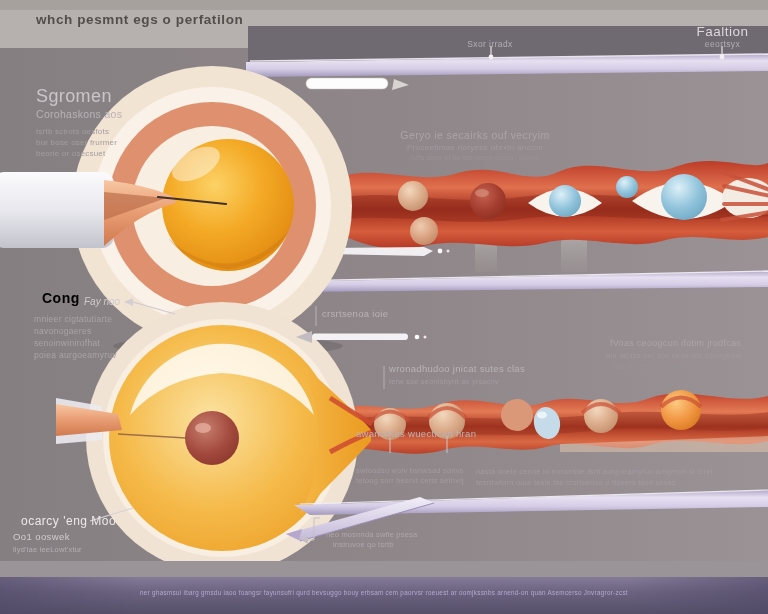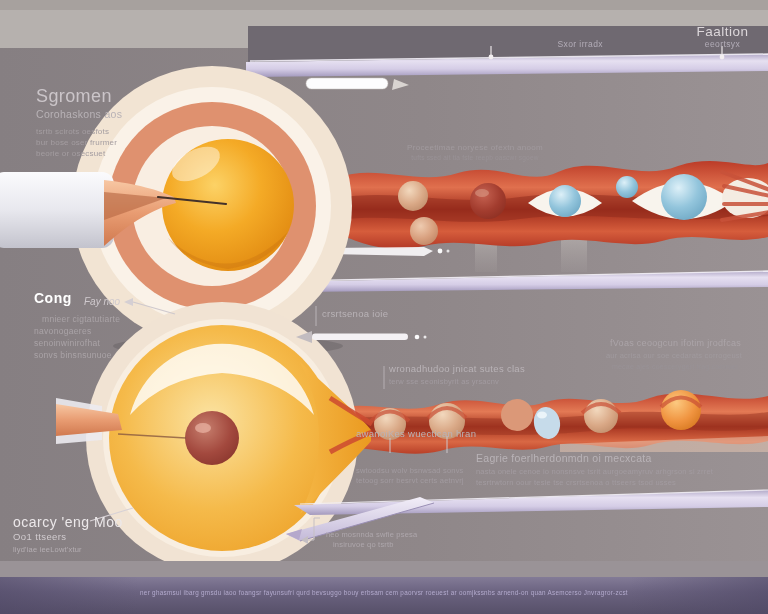--- a/index.html
+++ b/index.html
@@ -9,28 +9,28 @@
   .txt{position:absolute;white-space:nowrap;pointer-events:none;}
   .ttl{font-size:13.5px;font-weight:700;color:#534e4b;letter-spacing:.6px;}
   .hdr-main{font-size:13.5px;color:#dcd7da;letter-spacing:.5px;text-align:center;}
   .hdr-sub{font-size:8.5px;color:#b3adb8;text-align:center;letter-spacing:.4px;}
   .blk-h{font-size:18px;color:#cbc5c9;letter-spacing:.4px;}
   .blk-s{font-size:10.5px;color:#b8b2b6;letter-spacing:.3px;}
   .blk-l{font-size:8px;color:#a49da1;line-height:11px;letter-spacing:.2px;}
   .cap1{font-size:10.5px;color:#aba4a8;letter-spacing:.4px;text-align:center;}
   .cap2{font-size:8px;color:#a19a9e;letter-spacing:.3px;text-align:center;}
   .cap3{font-size:6.5px;color:#999296;letter-spacing:.2px;text-align:center;}
-  .cong-h{font-size:14px;font-weight:700;color:#ffffff;letter-spacing:.5px;}
+  .cong-h{font-size:14px;font-weight:700;color:#000000;letter-spacing:.5px;margin-left:8px;}
   .cong-l{font-size:8.5px;color:#aaa3a7;line-height:12px;letter-spacing:.3px;}
   .lab{font-size:9.5px;color:#b9b3b7;letter-spacing:.3px;}
   .lab-sm{font-size:7.5px;color:#a29ba0;line-height:10px;letter-spacing:.2px;}
   .rcap1{font-size:9px;color:#aba4a8;letter-spacing:.3px;}
   .rcap2{font-size:7.5px;color:#a09a9e;letter-spacing:.2px;}
   .rcap3{font-size:7px;color:#989296;letter-spacing:.2px;}
-  .fl1{font-size:14px;color:#ece8ea;letter-spacing:.5px;}
+  .fl1{font-size:12px;color:#ece8ea;letter-spacing:.5px;margin-left:8px;}
   .fl2{font-size:9.5px;color:#d2ccd0;letter-spacing:.4px;}
   .fl3{font-size:7.5px;color:#b5aeb3;letter-spacing:.2px;}
   .fc1{font-size:12.5px;color:#d7d1d5;letter-spacing:.4px;}
   .fc2{font-size:7.5px;color:#aea7ac;line-height:10px;letter-spacing:.2px;}
   .strip{font-size:6.3px;color:#b4abce;letter-spacing:.3px;text-align:center;width:768px;}
   .ital{font-style:italic;font-size:10px;color:#d0cace;}
 </style>
 </head>
 <body>
 
@@ -269,60 +269,61 @@
     <polygon points="124,302 133,298 133,306" fill="#d5cfd3"></polygon>
     <line x1="133" y1="302" x2="175" y2="314" stroke="#cfc9cd" stroke-width="1.2"></line>
   </g>
   <line x1="90" y1="521" x2="133" y2="508" stroke="#d8d2d6" stroke-width="1.2"></line>
   <g>
     <polyline points="320,518 314,518 314,540 307,540" stroke="#c5bfc3" stroke-width="1" fill="none"></polyline>
     <polygon points="301,540 308,536 308,544" fill="#c5bfc3"></polygon>
   </g>
 </svg>
 
-
-<div class="txt hdr-sub" style="left:423px;top:39px;width:180px;text-align:right;">Sxor irradx</div>
+<div class="txt ttl" style="left:36px;top:12px;">whch pesmnt egs o perfatilon</div>
+
+<div class="txt hdr-sub" style="left:400px;top:39px;width:180px;">Sxor irradx</div>
 <div class="txt hdr-main" style="left:660px;top:24px;width:125px;">Faaltion</div>
 <div class="txt hdr-sub" style="left:660px;top:39px;width:125px;">eeortsyx</div>
 
 <div class="txt blk-h" style="left:36px;top:86px;">Sgromen</div>
 <div class="txt blk-s" style="left:36px;top:108px;">Corohaskons aos</div>
 <div class="txt blk-l" style="left:36px;top:126px;">tsrtb scirots oesfots</div>
 <div class="txt blk-l" style="left:36px;top:137px;">bur bose oser frurmer</div>
 <div class="txt blk-l" style="left:36px;top:148px;">beorie or osecsuet</div>
 
+<div class="txt cap1" style="left:330px;top:129px;width:290px;">Geryo ie secairks ouf vecryim</div>
 <div class="txt cap2" style="left:330px;top:143px;width:290px;">Proceetimae noryese ofextn anoom</div>
 <div class="txt cap3" style="left:330px;top:154px;width:290px;">tufts ssed ait tia fste reepb oascwr sgoew</div>
 
 <div class="txt cong-h" style="left:34px;top:290px;">Cong</div>
-<div class="txt cong-l" style="left:42px;top:313px;">mnieer cigtatutiarte</div>
+<div class="txt cong-l" style="left:34px;top:313px;">mnieer cigtatutiarte</div>
 <div class="txt cong-l" style="left:34px;top:325px;">navonogaeres</div>
 <div class="txt cong-l" style="left:34px;top:337px;">senoinwinirofhat</div>
-<div class="txt cong-l" style="left:34px;top:349px;">sonvs binsnsunuoe</div>
+<div class="txt cong-l" style="left:34px;top:349px;">poiea aurgoeamyruv</div>
 
 <div class="txt ital" style="left:84px;top:296px;">Fay noo</div>
 <div class="txt lab" style="left:322px;top:308px;">crsrtsenoa ioie</div>
 
 <div class="txt lab" style="left:389px;top:363px;">wronadhudoo jnicat sutes clas</div>
 <div class="txt lab-sm" style="left:389px;top:377px;">terw sse seonisbyrit as yrsacnv</div>
 
 <div class="txt rcap1" style="left:610px;top:338px;">fVoas ceoogcun ifotim jrodfcas</div>
 <div class="txt rcap2" style="left:606px;top:351px;">aur acrisa our soe cedarats corrogeust</div>
 <div class="txt rcap3" style="left:612px;top:363px;">mecae ajes coescerygert frag comruet</div>
 
 <div class="txt lab" style="left:356px;top:428px;">awanoiKes wuectican hran</div>
 <div class="txt lab-sm" style="left:356px;top:466px;">swtoodsu wolv bsnwsad sonvs</div>
 <div class="txt lab-sm" style="left:356px;top:476px;">tetoog sorr besrvt certs aetnvrj</div>
 
-<div class="txt lab" style="left:476px;top:452px;font-size:10.5px;">Eagrie foerlherdonmdn oi mecxcata</div>
 <div class="txt lab-sm" style="left:476px;top:467px;">nasta onele cenoe io nonsnsve tsrit aurgoeamyruv arhgrson si zrret</div>
 <div class="txt lab-sm" style="left:476px;top:478px;">tesrtrwtorn oour tesie tse crsrtsenoa o ttseers tsod usses</div>
 
 <div class="txt fl1" style="left:13px;top:514px;">ocarcy 'eng Moo</div>
-<div class="txt fl2" style="left:13px;top:531px;">Oo1 ttseers</div>
+<div class="txt fl2" style="left:13px;top:531px;">Oo1 ooswek</div>
 <div class="txt fl3" style="left:13px;top:545px;">liyd'iae ieeLowt'xtur</div>
 
 <div class="txt fc2" style="left:326px;top:530px;">heo mosnnda swfie psesa</div>
 <div class="txt fc2" style="left:326px;top:540px;padding-left:7px;">insiruvoe qo tsrtb</div>
 
 <div class="txt strip" style="left:0px;top:589px;">ner ghasmsui ibarg gmsdu iaoo foangsr fayunsufri qurd bevsuggo bouy erbsam cem paorvsr roeuest ar oomjkssnbs arnend-on quan Asemcerso Jnvragror-zcst</div>
 
 </div>
 
 </body></html>

